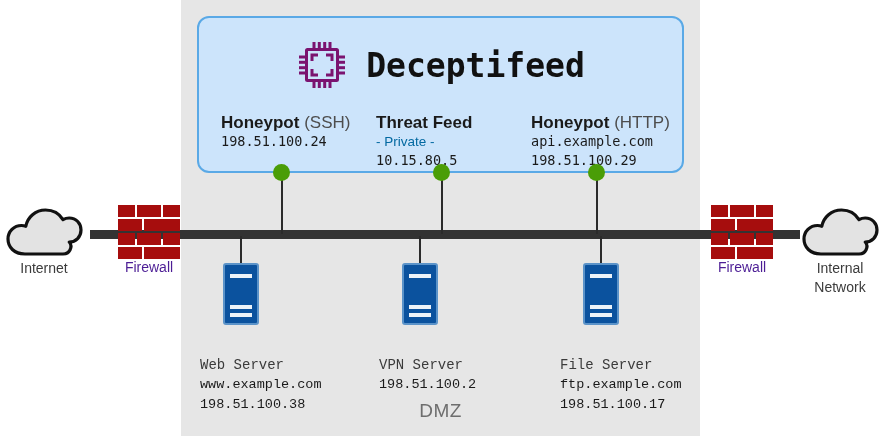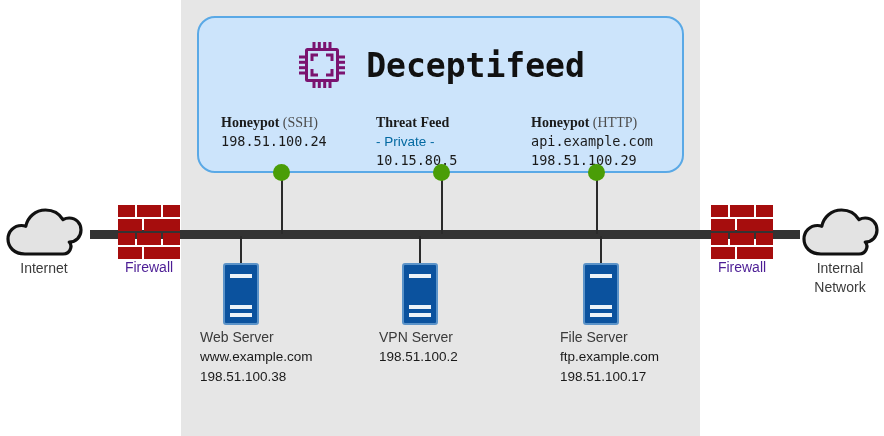--- a/index.html
+++ b/index.html
@@ -51,21 +51,21 @@
 
   
   .panel {
     position: absolute;
     left: 197px;
     top: 16px;
     width: 487px;
     height: 157px;
     background: #cce4fb;
     border: 2px solid #5aa9e6;
-    border-radius: 18px;
+    border-radius: 12px;
     box-sizing: border-box;
   }
   .panel-header {
     position: absolute;
     left: 0;
     top: 16px;
     width: 100%;
     height: 62px;
     display: flex;
     align-items: center;
@@ -92,22 +92,22 @@
     top: 96px;
     width: 443px;
     display: flex;
   }
   .panel-col {
     width: 155px;
     flex: 0 0 auto;
   }
   .panel-col:nth-child(2) { margin-left: 0px; }
   .svc-name {
-    font-family: Liberation Serif, serif;
-    font-size: 14px;
+    font-family: Liberation Sans, sans-serif;
+    font-size: 17px;
     font-weight: bold;
     color: #1a1a1a;
     line-height: 18px;
     white-space: nowrap;
   }
   .svc-name .proto {
     font-weight: normal;
     color: #4d4d4d;
   }
   .svc-line {
@@ -165,28 +165,29 @@
   .server .bar.b1 { top: 9px; }
   .server .bar.b2 { top: 40px; }
   .server .bar.b3 { top: 48px; }
 
   .node-label {
     position: absolute;
     width: 200px;
     text-align: left;
   }
   .node-title {
-    font-family: Liberation Sans, sans-serif;
+    font-family: Liberation Mono, monospace;
     font-size: 14px;
     color: #3b3b3b;
     line-height: 20px;
     white-space: nowrap;
+    margin-top: 28px;
   }
   .node-mono {
-    font-family: Liberation Sans, sans-serif;
+    font-family: Liberation Mono, monospace;
     font-size: 13.5px;
     color: #1a1a1a;
     line-height: 20px;
     white-space: nowrap;
   }
 
   
   .firewall {
     position: absolute;
     width: 62px;
@@ -390,14 +391,15 @@
                C22.5 15 30.5 8 40.5 8 C48 8 54.5 11.8 58 17.6 C59.8 16.6 62 16 64.2 16
                C71.2 16 76 21.3 76 28 C76 34.7 71 40 64.2 40 L64.2 40
                C66 42 66.5 45 65 48 C63.5 51 60.5 52 58 52 Z" fill="#e3e3e3" stroke="#111111" stroke-width="3.2" stroke-linejoin="round"></path>
     </svg>
   </div>
   <div class="cloud-label" style="left:780px; top:259px;">
     <div>Internal</div>
     <div>Network</div>
   </div>
 
+  <div class="dmz-label">DMZ</div>
 
 </div>
 
 </body></html>

